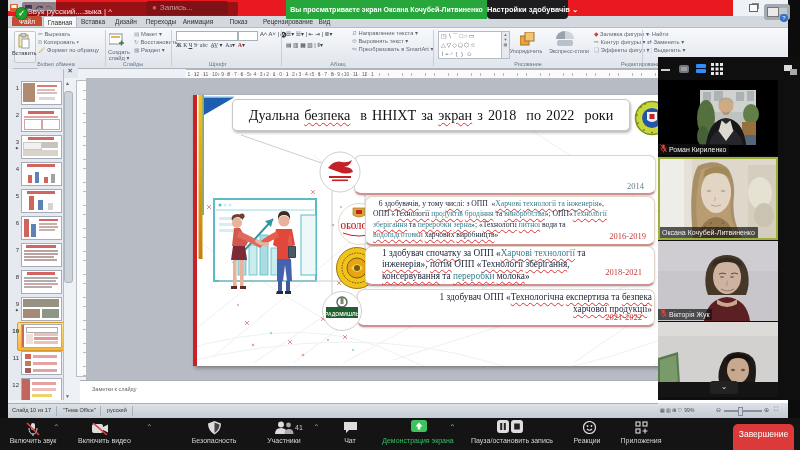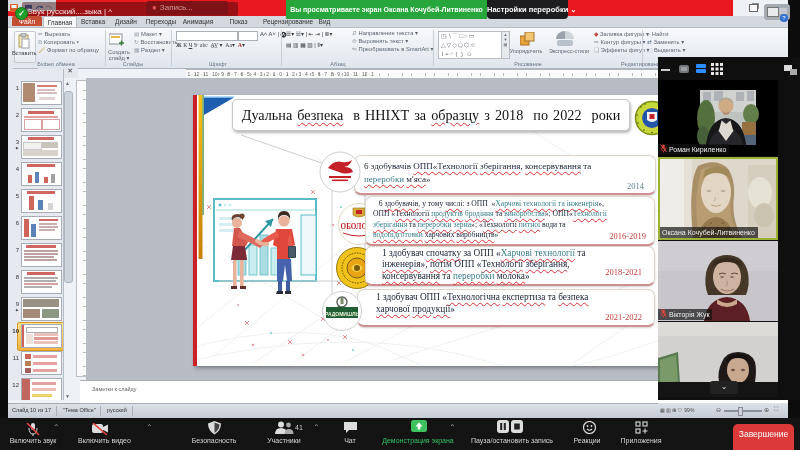--- a/index.html
+++ b/index.html
@@ -396,32 +396,31 @@
     <g>
       <circle cx="164" cy="173" r="20.5" fill="#f2c31c" stroke="#9c7c14" stroke-width="1"></circle>
       <circle cx="164" cy="173" r="15" fill="none" stroke="#5a4a10" stroke-width="1" stroke-dasharray="1.5 1.2"></circle>
       <circle cx="164" cy="173" r="10" fill="#e8a412" stroke="#5a4a10" stroke-width=".8"></circle>
       <path d="M158,173 q6,-8 12,0 q-6,8 -12,0" fill="#f6d24a"></path>
       <circle cx="164" cy="173" r="3" fill="#7a5a0c"></circle>
     </g>
   </svg>
 
   <div class="bar" style="left:161px;top:60px;width:300px;height:37px;">
-    <div style="position:absolute;left:9px;top:4px;width:290px;font-size:9px;line-height:12.5px;white-space:nowrap;">6 здобувачів <span class="wv">ОПП«Технології</span> <span class="wv">зберігання</span>, <span class="wv">консервування</span> та<br><span class="lnk wv">переробки</span> <span class="wv">м'яса</span>»</div>
     <div class="dt" style="right:11px;top:25px;font-size:8.5px;color:#5e7d8c;">2014</div>
   </div>
   <div class="bar" style="left:172px;top:101px;width:288px;height:47px;">
     <div style="position:absolute;left:7px;top:2px;width:278px;font-size:7.6px;line-height:10.3px;white-space:nowrap;">&nbsp;&nbsp;&nbsp;6 <span class="wv">здобувачів</span>, у тому <span class="wv">числі</span>: з ОПП &nbsp;«<span class="lnk wv">Харчові</span> <span class="lnk wv">технології</span> <span class="lnk wv">та</span> <span class="lnk wv">інженерія</span>»,<br>ОПП «<span class="wv">Технології</span> <span class="lnk wv">продуктів</span> <span class="lnk wv">бродіння</span> та <span class="lnk wv">виноробства</span>»; ОПП«<span class="lnk wv">Технології</span><br><span class="lnk wv">зберігання</span> та <span class="lnk wv">переробки</span> <span class="lnk wv">зерна</span>»; «<span class="wv">Технології</span> <span class="lnk wv">питної</span> води та<br><span class="lnk wv">водопідготовки</span> <span class="wv">харчових</span> <span class="wv">виробництв</span>»</div>
     <div class="dt" style="right:8px;top:34px;font-size:8.5px;">2016-2019</div>
   </div>
   <div class="bar" style="left:172px;top:151px;width:288px;height:37px;">
     <div style="position:absolute;left:16px;top:1px;width:272px;font-size:9.3px;line-height:11.3px;white-space:nowrap;">1 здобувач <span class="wv">спочатку</span> за ОПП «<span class="lnk wv">Харчові</span> <span class="lnk wv">технології</span> та<br><span class="wv">інженерія</span>», <span class="wv">потім</span> ОПП «<span class="wv">Технології</span> <span class="wv">зберігання</span>,<br><span class="wv">консервування</span> та <span class="lnk wv">переробки</span> <span class="wv">молока</span>»</div>
     <div class="dt" style="right:12px;top:20px;font-size:8.5px;">2018-2021</div>
   </div>
-  <div class="bar" style="left:164px;top:194px;width:296px;height:35px;">
+  <div class="bar" style="left:164px;top:194px;width:296px;height:35px;text-align:right;">
     <div style="position:absolute;left:18px;top:2px;width:276px;font-size:9.3px;line-height:11.5px;white-space:nowrap;">1 здобувач ОПП «<span class="wv">Технологічна</span> <span class="wv">експертиза</span> та <span class="wv">безпека</span><br><span class="wv">харчової</span> <span class="wv">продукції</span>»</div>
     <div class="dt" style="right:12px;top:22px;font-size:8.5px;">2021-2022</div>
   </div>
 
   <svg width="480" height="271" viewBox="0 0 480 271" style="position:absolute;left:0;top:0;">
     <g>
       <circle cx="147" cy="77" r="20" fill="#fff" stroke="#cfcfcf" stroke-width="1"></circle>
       <path d="M135,73 q6,-8 14,-6 q6,1 10,-2 q-2,6 -8,7 q8,0 9,5 q-8,3 -14,0 q-6,-2 -11,-4 z" fill="#c32127"></path>
       <rect x="136" y="81" width="22" height="2" fill="#c32127"></rect>
       <rect x="139" y="84.5" width="16" height="1.6" fill="#c32127"></rect>
@@ -443,24 +442,24 @@
           <circle cx="448" cy="12" r=".8"></circle>
           <circle cx="444" cy="20" r=".8"></circle>
           <circle cx="445" cy="28" r=".8"></circle>
           <circle cx="451" cy="35" r=".8"></circle>
           <circle cx="459" cy="37.5" r=".8"></circle>
           <circle cx="467" cy="35" r=".8"></circle>
           <circle cx="452" cy="9" r=".8"></circle>
         </g>
     </g>
   </svg>
-  <div id="title">Дуальна <span class="wv">безпека</span>&nbsp; в ННІХТ за <span class="wv">образцу</span> з 2018&nbsp; по 2022&nbsp; роки</div>
+  <div id="title">Дуальна <span class="wv">безпека</span>&nbsp; в ННІХТ за <span class="wv">экран</span> з 2018&nbsp; по 2022&nbsp; роки</div>
 </div>
 <div id="greenbar" class="abs">Вы просматриваете экран Оксана Кочубей-Литвиненко</div>
-<div id="viewset" class="abs">Настройки переробки ⌄</div>
+<div id="viewset" class="abs">Настройки здобувачів ⌄</div>
 <div id="side">
 
   <div class="abs" style="left:3px;top:12px;width:9px;height:2px;background:#cfcfcf;"></div>
   <div class="abs" style="left:21px;top:8px;width:10px;height:8px;background:#73787d;border-radius:2px;">
       <div class="abs" style="left:2px;top:2px;width:6px;height:4px;background:#9b9fa4;"></div>
     </div>
   <div class="abs" style="left:38px;top:7px;width:10px;height:4px;background:#2d8cff;border-radius:1px;"></div>
   <div class="abs" style="left:38px;top:12px;width:10px;height:4px;background:#2d8cff;border-radius:1px;"></div>
   <svg class="abs" style="left:53px;top:6px;" width="12" height="12">
       <g fill="#e8e8e8">

